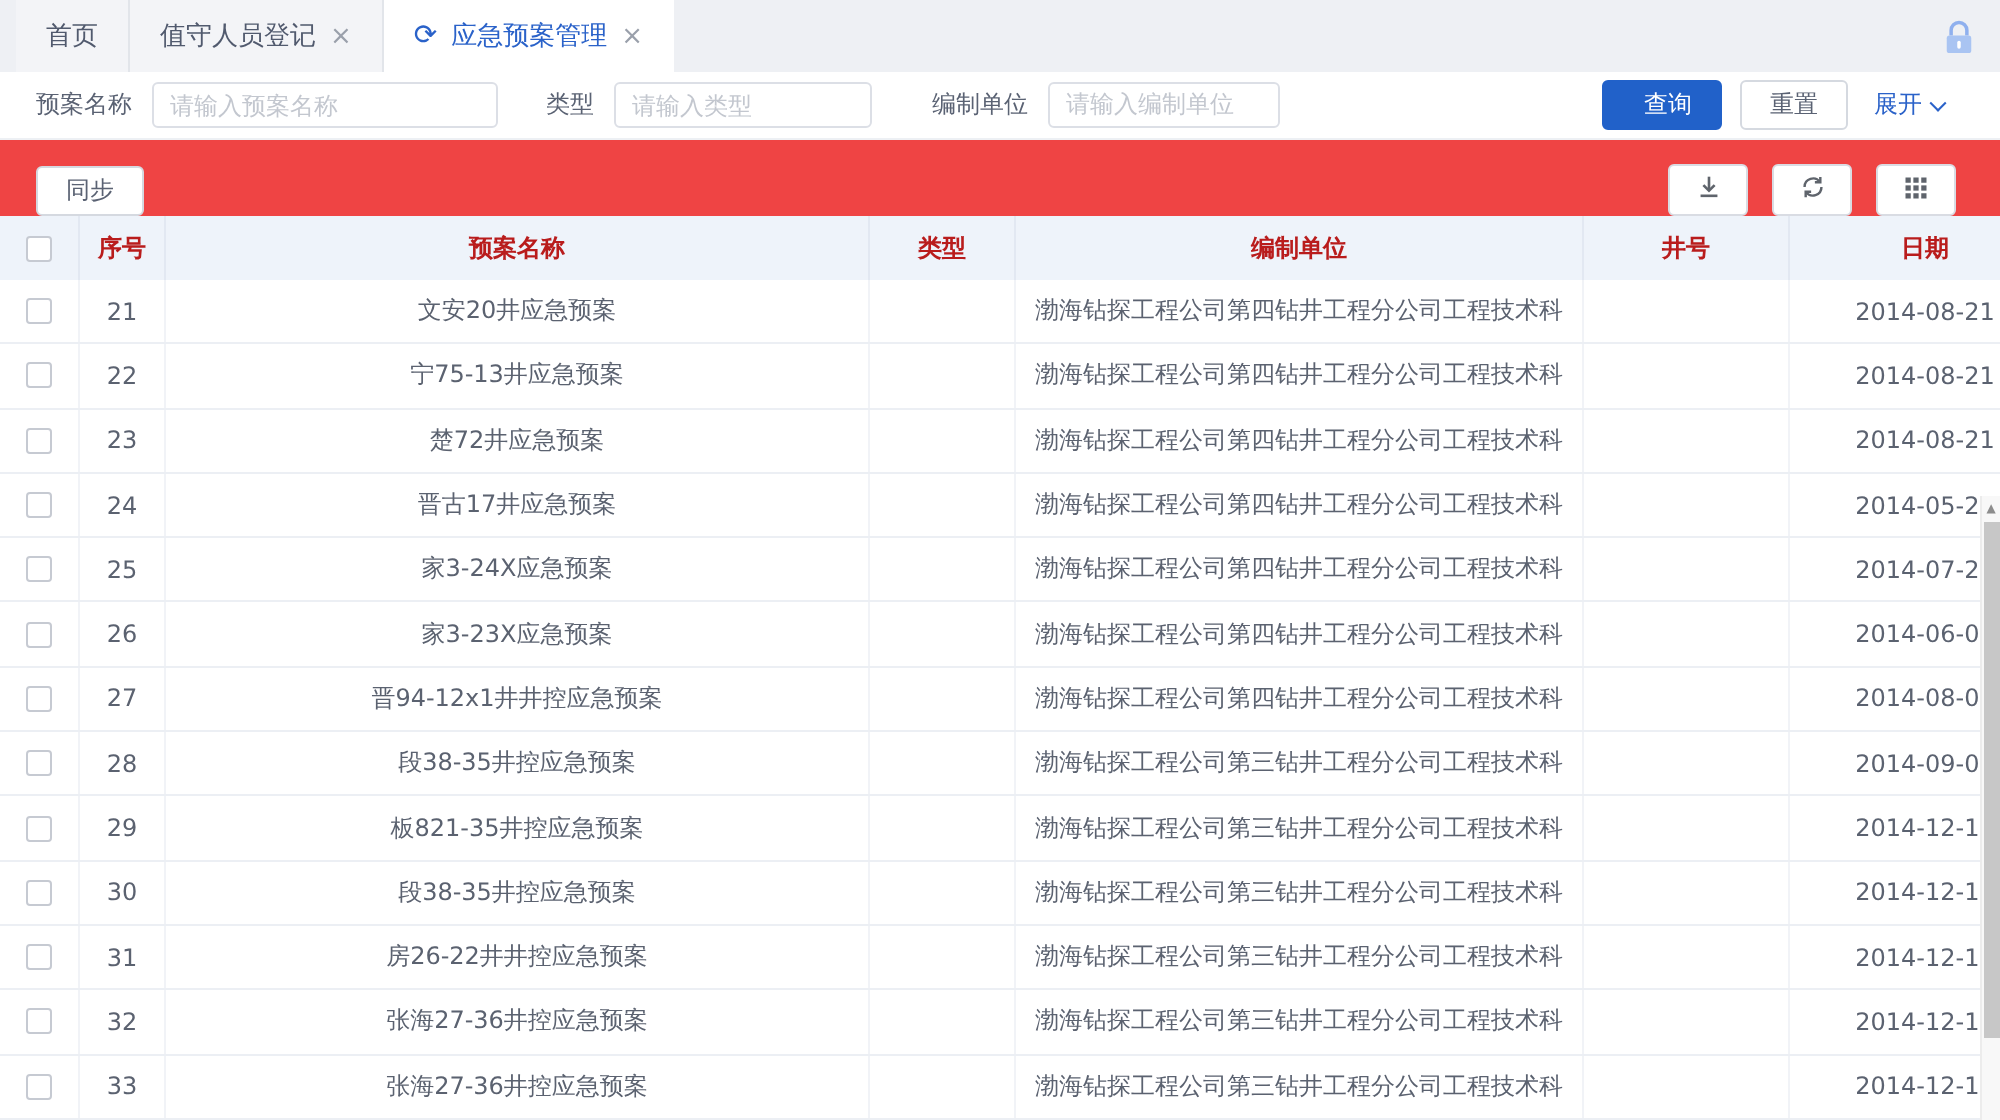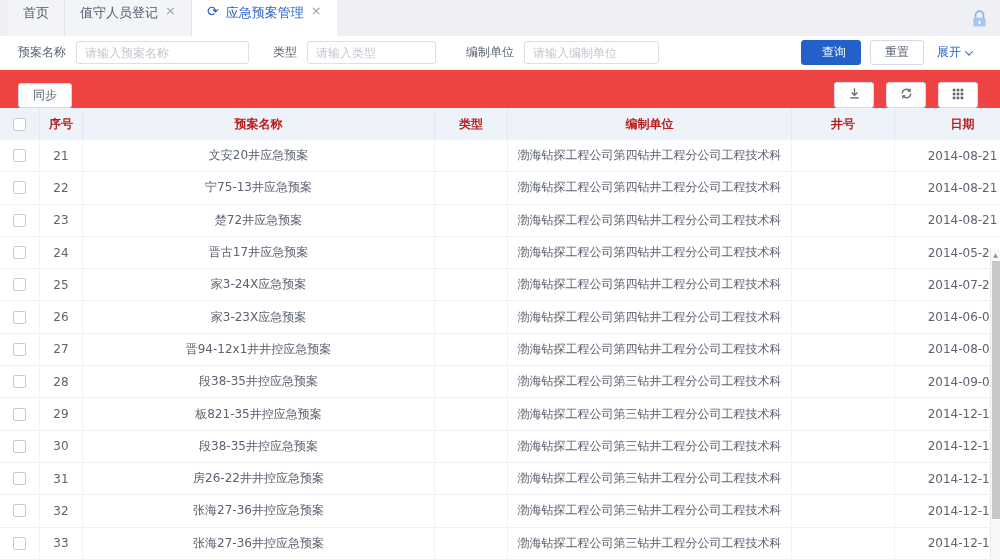--- a/index.html
+++ b/index.html
@@ -2,40 +2,40 @@
 <html><head>
 <meta charset="utf-8">
 <style>
   * { margin:0; padding:0; box-sizing:border-box; }
   html,body { width:1000px; height:560px; overflow:hidden; background:#fff;
     font-family:"DejaVu Sans","Liberation Sans",sans-serif; }
 
   
   .tabbar { height:36px; background:#eef0f4; display:flex; align-items:stretch;
     padding-left:8px; position:relative; }
-  .tab { display:flex; align-items:flex-start; gap:7px; padding:4px 15px; font-size:13px;
+  .tab { display:flex; align-items:center; gap:7px; padding:16px 15px; font-size:13px;
     color:#515a6e; background:#f3f4f7; border-right:1px solid #e2e5ea; cursor:pointer; }
   .tab.active { background:#fff; color:#2a62c9; border-right:none; }
   .tab .close { color:#9aa0ab; font-size:13px; line-height:1; }
   .tab .sync { color:#2a62c9; font-size:14px; line-height:1; }
   .lock-btn { position:absolute; right:10px; top:8px; width:22px; height:22px;
     display:flex; align-items:center; justify-content:center; cursor:pointer; }
 
   
   .filterbar { height:34px; display:flex; align-items:center; padding:0 18px;
     border-bottom:1px solid #edf0f4; background:#fff; }
   .f-item { display:flex; align-items:center; }
   .f-item + .f-item { margin-left:24px; }
   .f-item.third { margin-left:30px; }
   .f-label { font-size:12px; color:#5a6273; margin-right:10px; white-space:nowrap; }
   .f-input { height:23px; border:1px solid #dcdfe6; border-radius:3px; font-size:12px;
     padding:0 8px; color:#606266; outline:none;
     font-family:"DejaVu Sans","Liberation Sans",sans-serif; }
   .f-input::placeholder { color:#c3c7cf; }
-  .w1{ width:173px; } .w2{ width:129px; } .w3{ width:135px; }
+  .w1{ width:173px; } .w2{ width:129px; } .w3{ width:116px;font-family:Liberation Serif, serif; }
   .f-actions { margin-left:auto; display:flex; align-items:center; margin-right:10px; }
   .btn { height:25px; font-size:12px; border-radius:3px; cursor:pointer;
     padding:0 14px; font-family:inherit; }
   .btn-primary { background:#2161c9; border:1px solid #2161c9; color:#fff;padding-left:20px; }
   .btn-plain { background:#fff; border:1px solid #d5d9e0; color:#5a6273; }
   .f-actions .btn + .btn { margin-left:9px; }
   .expand-link { display:flex; align-items:center; gap:5px; color:#2a62c9;
     font-size:12px; margin-left:13px; cursor:pointer; white-space:nowrap;text-align:center; }
   .chev { width:6px; height:6px; border-right:1.5px solid #2a62c9;
     border-bottom:1.5px solid #2a62c9; transform:rotate(45deg) translate(-1px,-1px); }

